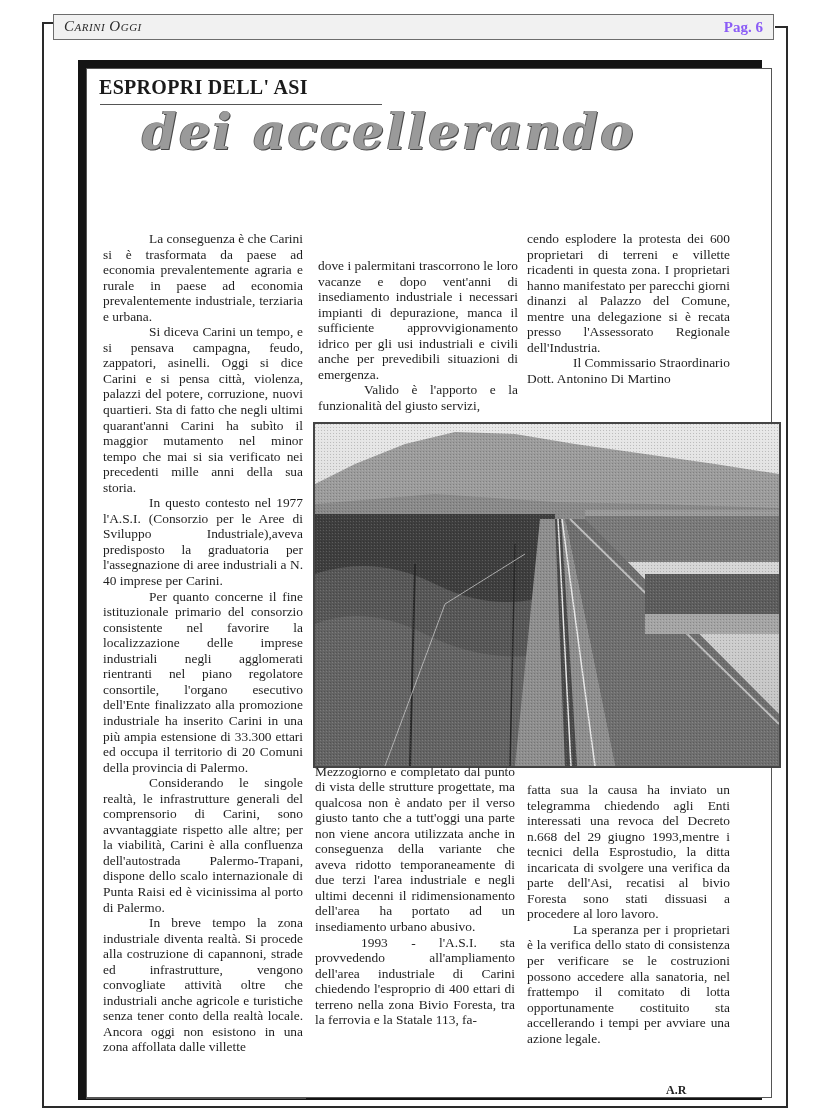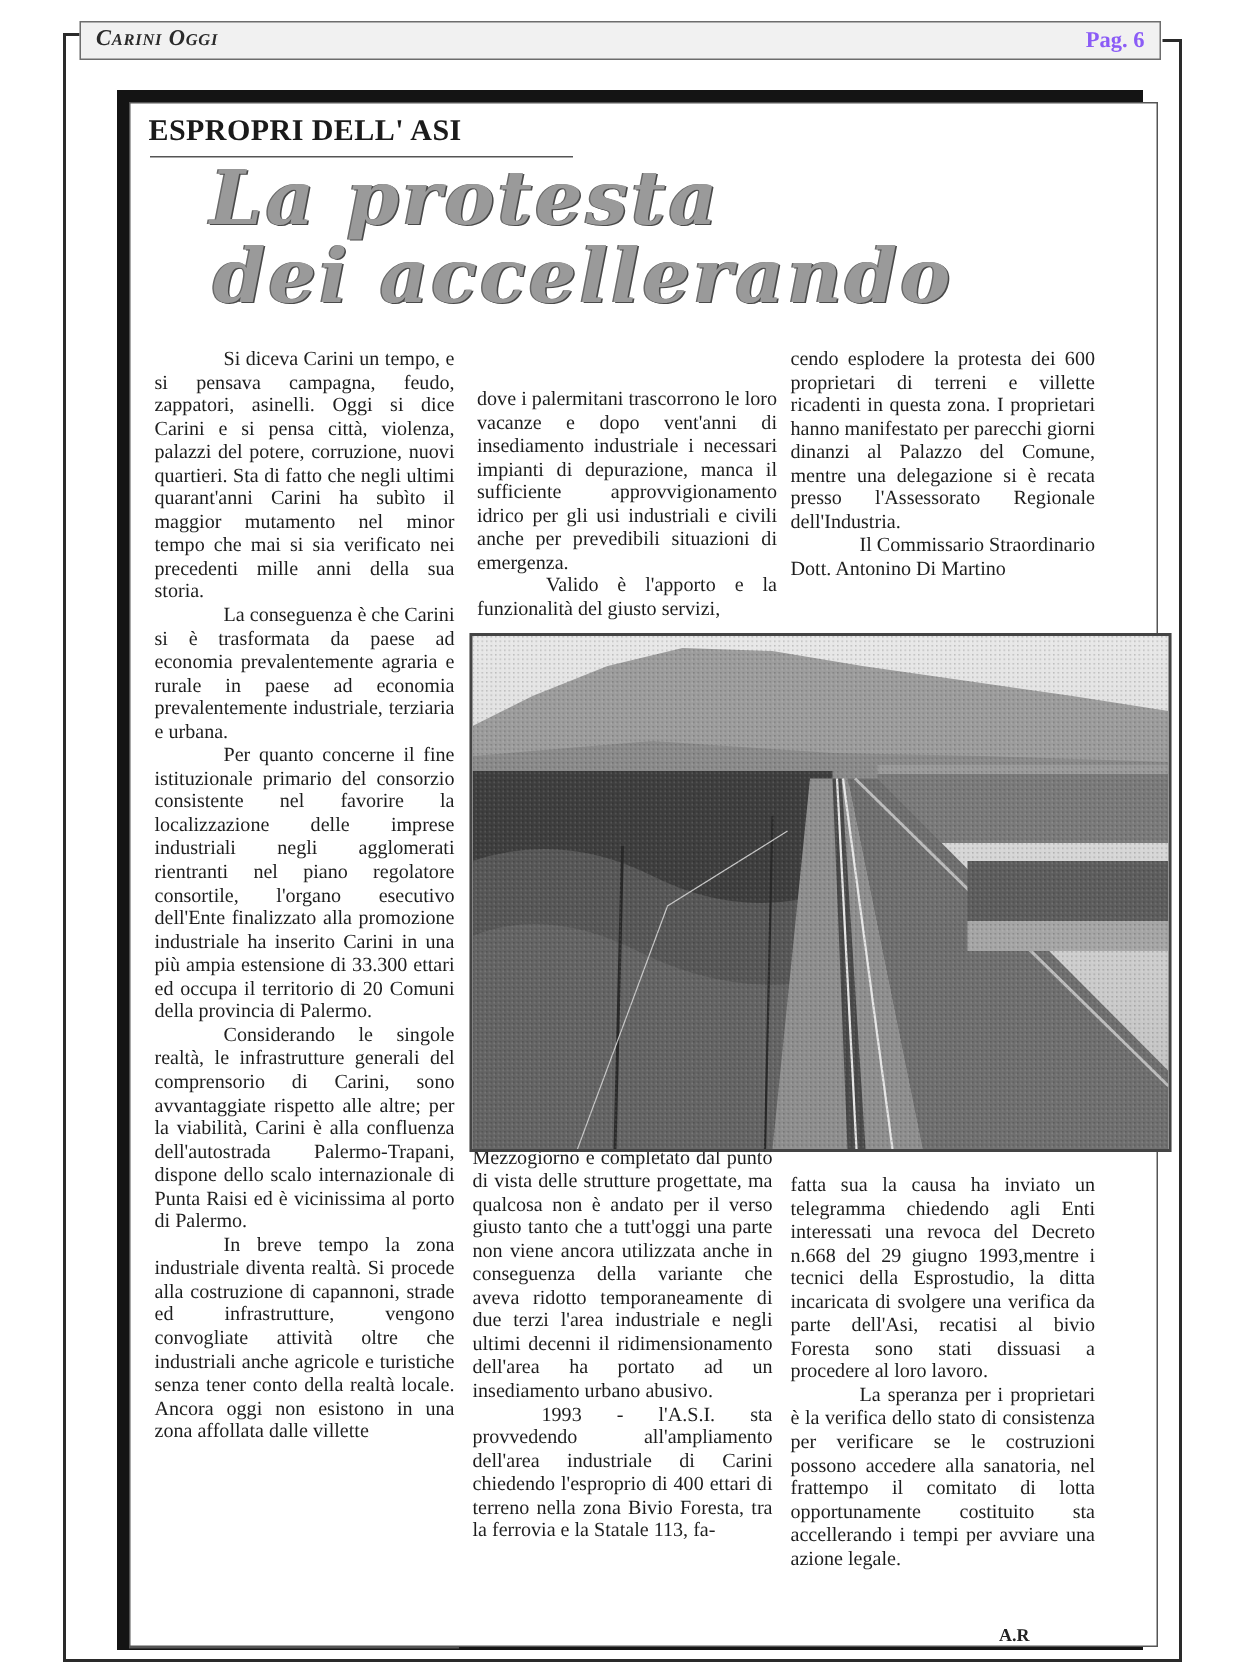--- a/index.html
+++ b/index.html
@@ -10,21 +10,21 @@
   .frame-left { position: absolute; left: 42px; top: 22px; width: 2px; height: 1086px; background: #2a2a2a; }
   .frame-left-tick { position: absolute; left: 42px; top: 22px; width: 12px; height: 2px; background: #2a2a2a; }
   .frame-right { position: absolute; left: 786px; top: 26px; width: 2px; height: 1082px; background: #2a2a2a; }
   .frame-right-tick { position: absolute; left: 775px; top: 26px; width: 12px; height: 2px; background: #2a2a2a; }
   .frame-bottom { position: absolute; left: 42px; top: 1106px; width: 746px; height: 2px; background: #2a2a2a; }
 
   
   .header { position: absolute; left: 53px; top: 14px; width: 721px; height: 26px;
             border: 1px solid #6d6d6d; background: #f1f1f1; box-sizing: border-box; }
   .masthead { position: absolute; left: 10px; top: 3px; font-style: italic; font-size: 15px;
-              letter-spacing: 0.5px; color: #2b2b2b; font-variant: small-caps; font-weight: bold; }
+              letter-spacing: 0.5px; color: #2b2b2b; font-variant: small-caps; font-weight: normal; }
   .page-num { position: absolute; right: 10px; top: 4px; font-size: 15px; font-weight: bold; color: #8b5cf6; }
 
   
   .shadow { position: absolute; left: 78px; top: 60px; width: 684px; height: 1040px; background: #141414; }
   .article { position: absolute; left: 86px; top: 68px; width: 686px; height: 1030px;
              background: #ffffff; border: 1px solid #555; box-sizing: border-box; }
 
   .kicker { position: absolute; left: 99px; top: 76px; font-size: 20px; font-weight: bold;
             letter-spacing: 0.3px; color: #1a1a1a; }
   .kicker-rule { position: absolute; left: 100px; top: 104px; width: 282px; height: 1px; background: #555; }
@@ -70,27 +70,27 @@
   <span class="page-num">Pag. 6</span>
 </div>
 
 <div class="shadow"></div>
 <div class="article"></div>
 
 <div class="kicker">ESPROPRI DELL' ASI</div>
 <div class="kicker-rule"></div>
 
 <div class="headline">
-  <span class="l1">La protesta</span>
   <span class="l2">dei accellerando</span>
 </div>
 
 <div class="col col1">
+    <p class="ind">La conseguenza è che Carini si è trasformata da paese ad economia prevalentemente agraria e rurale in paese ad economia prevalentemente industriale, terziaria e urbana.</p>
     <p class="ind">Si diceva Carini un tempo, e si pensava campagna, feudo, zappatori, asinelli. Oggi si dice Carini e si pensa città, violenza, palazzi del potere, corruzione, nuovi quartieri. Sta di fatto che negli ultimi quarant'anni Carini ha subìto il maggior mutamento nel minor tempo che mai si sia verificato nei precedenti mille anni della sua storia.</p>
-    <p class="ind">La conseguenza è che Carini si è trasformata da paese ad economia prevalentemente agraria e rurale in paese ad economia prevalentemente industriale, terziaria e urbana.</p>
+    <p class="ind">In questo contesto nel 1977 l'A.S.I. (Consorzio per le Aree di Sviluppo Industriale),aveva predisposto la graduatoria per l'assegnazione di aree industriali a N. 40 imprese per Carini.</p>
     <p class="ind">Per quanto concerne il fine istituzionale primario del consorzio consistente nel favorire la localizzazione delle imprese industriali negli agglomerati rientranti nel piano regolatore consortile, l'organo esecutivo dell'Ente finalizzato alla promozione industriale ha inserito Carini in una più ampia estensione di 33.300 ettari ed occupa il territorio di 20 Comuni della provincia di Palermo.</p>
     <p class="ind">Considerando le singole realtà, le infrastrutture generali del comprensorio di Carini, sono avvantaggiate rispetto alle altre; per la viabilità, Carini è alla confluenza dell'autostrada Palermo-Trapani, dispone dello scalo internazionale di Punta Raisi ed è vicinissima al porto di Palermo.</p>
     <p class="ind">In breve tempo la zona industriale diventa realtà. Si procede alla costruzione di capannoni, strade ed infrastrutture, vengono convogliate attività oltre che industriali anche agricole e turistiche senza tener conto della realtà locale. Ancora oggi non esistono in una zona affollata dalle villette</p>
   </div>
 <div class="col col2">
     <p>dove i palermitani trascorrono le loro vacanze e dopo vent'anni di insediamento industriale i necessari impianti di depurazione, manca il sufficiente approvvigionamento idrico per gli usi industriali e civili anche per prevedibili situazioni di emergenza.</p>
     <p class="ind">Valido è l'apporto e la funzionalità del giusto servizi,</p>
   </div>
 <div class="col col3">
     <p>cendo esplodere la protesta dei 600 proprietari di terreni e villette ricadenti in questa zona. I proprietari hanno manifestato per parecchi giorni dinanzi al Palazzo del Comune, mentre una delegazione si è recata presso l'Assessorato Regionale dell'Industria.</p>

